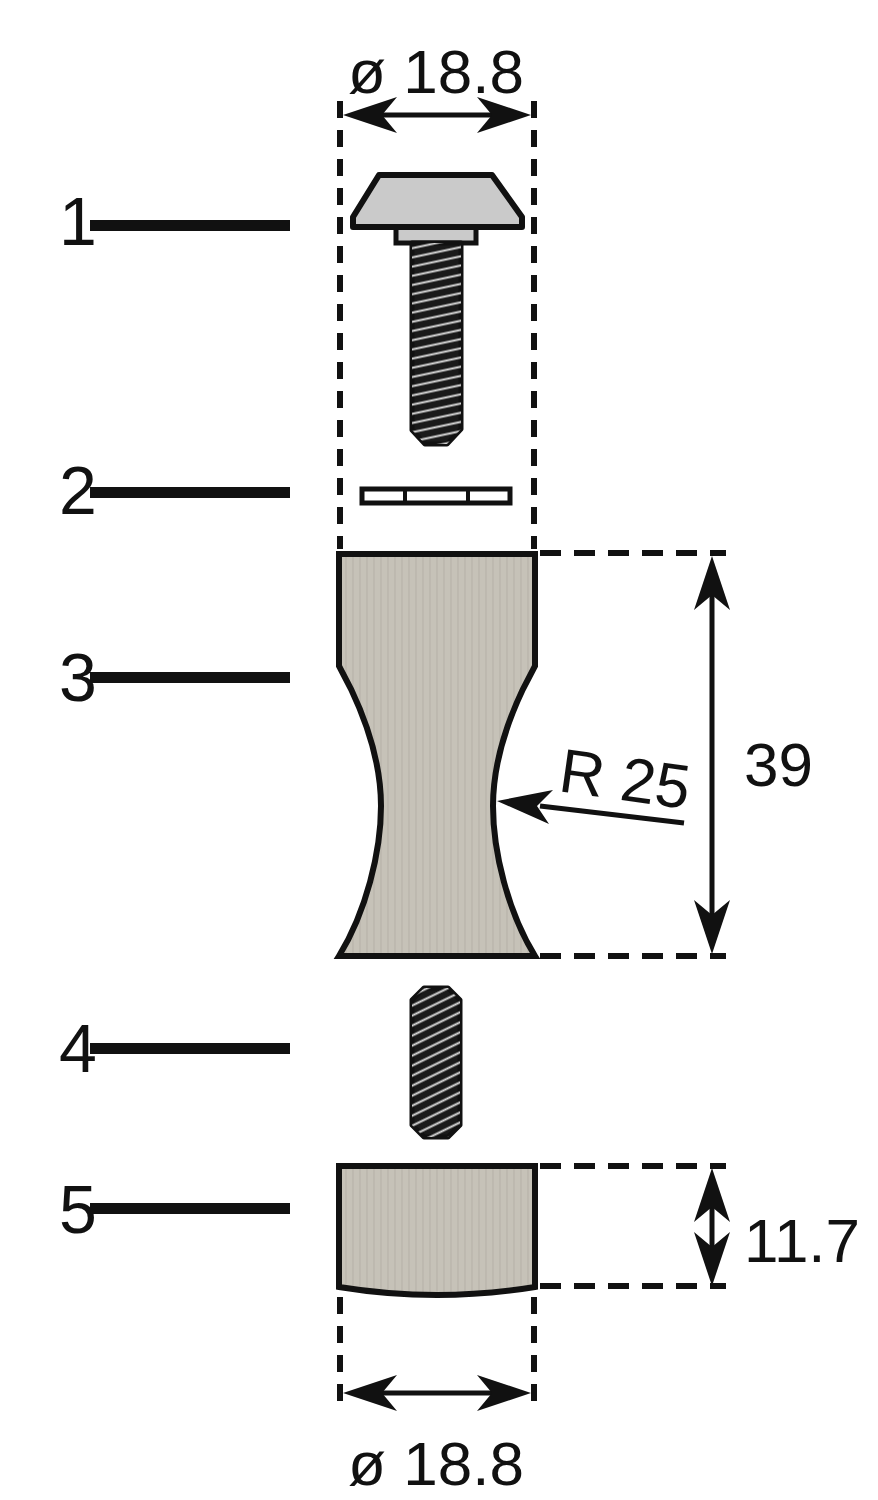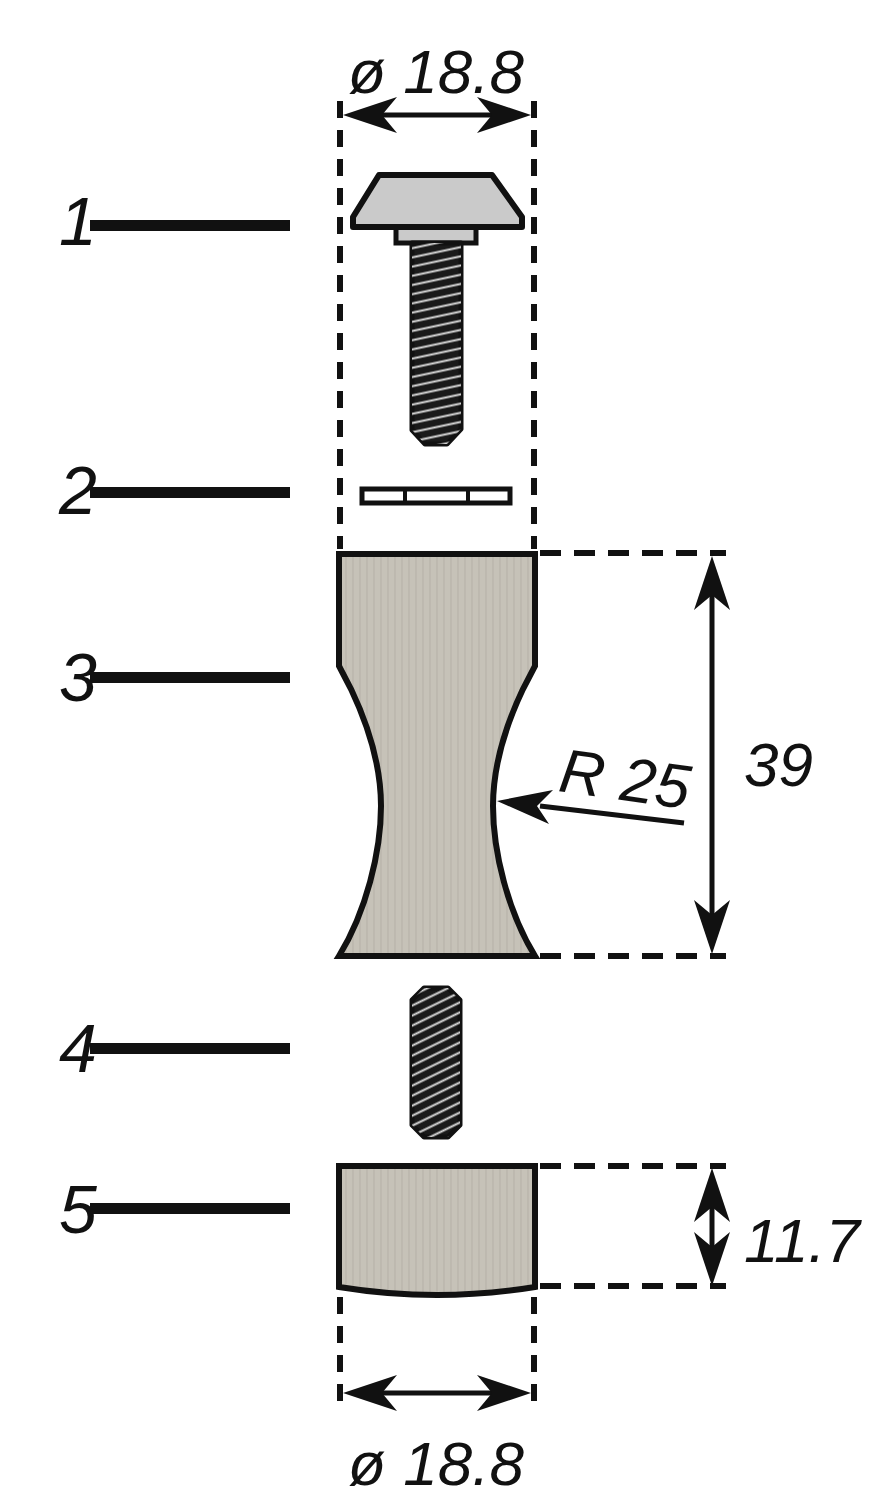--- a/index.html
+++ b/index.html
@@ -4,21 +4,21 @@
 <style>
   :root{
     --outline:#111111;
     --body-fill:#c6c2b8;
     --head-fill:#cacaca;
     --thread-fill:#1a1a1a;
     --washer-fill:#ffffff;
     --background:#ffffff;
   }
   html,body{margin:0;padding:0;background:var(--background);}
-  .stage{width:878px;height:1500px;position:relative;background:var(--background);font-style:italic;}
+  .stage{width:878px;height:1500px;position:relative;background:var(--background);}
   svg{display:block;}
   .solid{fill:var(--outline);}
   .body-part{fill:url(#brushed);stroke:var(--outline);stroke-width:6;}
   .head-part{fill:var(--head-fill);stroke:var(--outline);stroke-width:6;stroke-linejoin:round;}
   .neck-part{fill:var(--head-fill);stroke:var(--outline);stroke-width:5;}
   .thread-part{fill:var(--thread-fill);stroke:var(--outline);stroke-width:5;stroke-linejoin:round;}
   .washer-part{fill:var(--washer-fill);stroke:var(--outline);stroke-width:5;}
   .dash-v{stroke:var(--outline);stroke-width:6;stroke-dasharray:17 12;fill:none;}
   .dash-h{stroke:var(--outline);stroke-width:6;stroke-dasharray:21 13;fill:none;}
   .dim-line{stroke:var(--outline);stroke-width:5;fill:none;}

